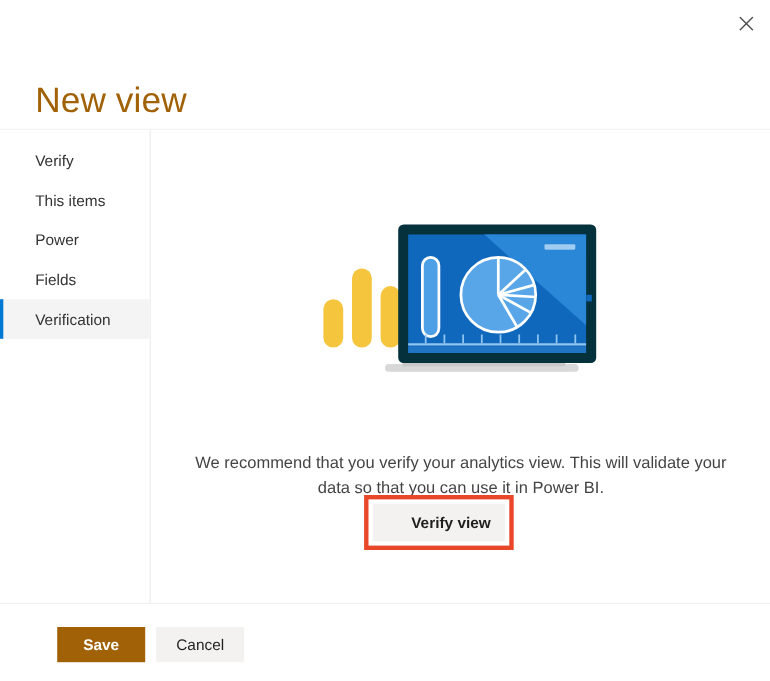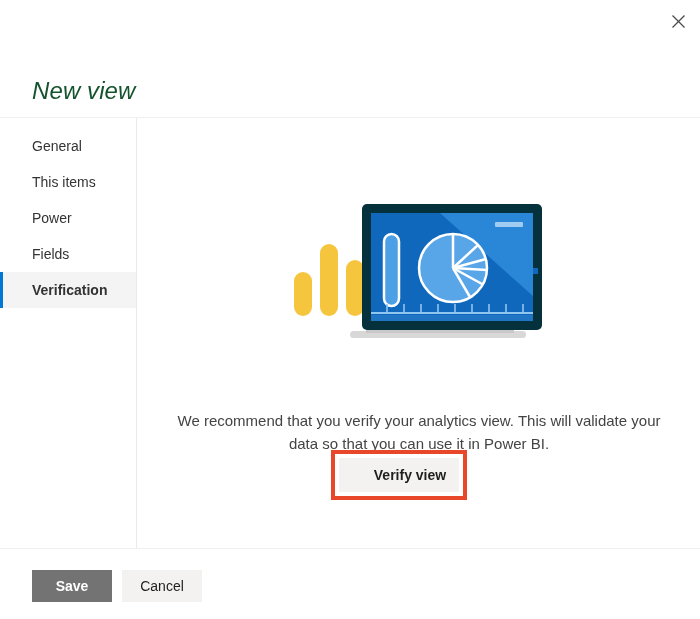--- a/index.html
+++ b/index.html
@@ -34,27 +34,26 @@
   
   #header {
     position: absolute;
     top: 0; left: 0;
     width: 700px; height: 118px;
     border-bottom: 1px solid #f0f0f0;
   }
   #page-title {
     position: absolute;
     left: 32px; top: 76px;
-    font-size: 24px;
+    font-size: 32px;
     font-weight: 300;
-    color: #14532d;
+    color: #a16207;
     letter-spacing: 0.1px;
     line-height: 30px;
     white-space: nowrap;
-    font-style: italic;
   }
 
   
   #body-region {
     position: absolute;
     left: 0; top: 118px;
     width: 700px; height: 430px;
   }
 
   
@@ -79,21 +78,21 @@
   }
   .sidebar-item .sel-bar {
     position: absolute;
     left: 0; top: 0;
     width: 3px; height: 36px;
     background: #0078d4;
     display: none;
   }
   .sidebar-item.selected {
     background: #f4f4f4;
-    font-weight: 700;
+    font-weight: 400;
     padding-left: 32px;
   }
   .sidebar-item.selected .sel-bar { display: block; }
 
   
   #content {
     position: absolute;
     left: 138px; top: 0;
     width: 634px; height: 430px;
   }
@@ -164,23 +163,24 @@
     padding: 0 16px;
     font-size: 14px;
     font-family: "Liberation Sans", "DejaVu Sans", sans-serif;
     border: none;
     cursor: pointer;
     display: flex;
     align-items: center;
     justify-content: center;
   }
   #save-button {
-    background: #737373;
+    background: #a16207;
     color: #ffffff;
     font-weight: 600;
+    margin-left: 20px;
   }
   #cancel-button {
     background: #f3f2f1;
     color: #201f1e;
   }
 </style>
 </head>
 <body>
 
 <div id="dialog">
@@ -194,21 +194,21 @@
       <line x1="0.5" y1="0.5" x2="12.5" y2="12.5" stroke="#4a4a4a" stroke-width="1.2"></line>
       <line x1="12.5" y1="0.5" x2="0.5" y2="12.5" stroke="#4a4a4a" stroke-width="1.2"></line>
     </svg>
   </button>
 
   <div id="body-region">
 
     <nav id="sidebar">
       <div class="sidebar-item">
 
-        <span>General</span>
+        <span>Verify</span>
       </div>
       <div class="sidebar-item">
 
         <span>This items</span>
       </div>
       <div class="sidebar-item">
 
         <span>Power</span>
       </div>
       <div class="sidebar-item">

